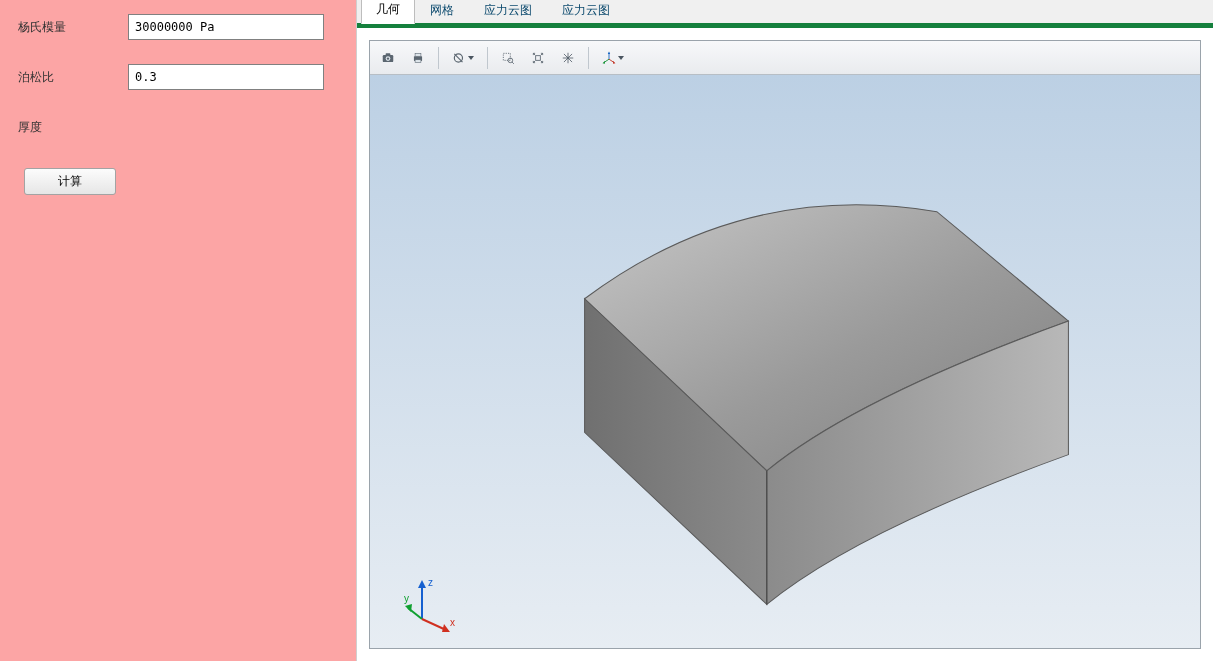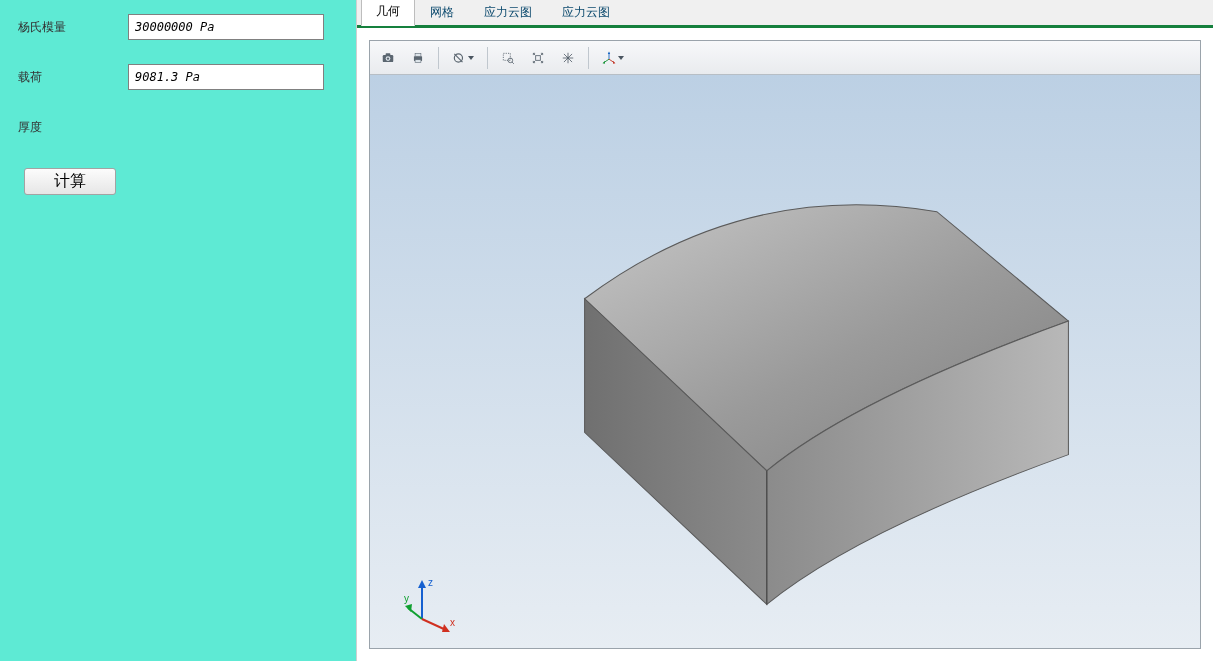--- a/index.html
+++ b/index.html
@@ -13,21 +13,21 @@
     overflow: hidden;
   }
   .app {
     display: flex;
     width: 100%; height: 100%;
   }
   
   .left-panel {
     width: 357px;
     height: 100%;
-    background: #5eead4;
+    background: #fca5a5;
     border-right: 1px solid #cfcfcf;
     padding: 14px 32px 14px 18px;
   }
   .form-row {
     display: flex;
     align-items: center;
     margin-bottom: 24px;
     height: 26px;
   }
   .form-label {
@@ -37,49 +37,48 @@
   }
   .form-input {
     flex: 1;
     height: 26px;
     border: 1px solid #808080;
     background: #fff;
     padding: 0 6px;
     font-family: "SimSun", monospace;
     font-size: 12px;
     outline: none;
-    font-style: italic;
   }
   .compute-btn {
     width: 92px;
     height: 27px;
     margin-left: 6px;
     margin-top: 4px;
     border: 1px solid #a3a3a3;
     border-radius: 3px;
     background: linear-gradient(#fcfcfc,#e6e6e6);
-    font-size: 16px;
+    font-size: 12px;
     cursor: pointer;
   }
 
   
   .right-panel {
     flex: 1;
     height: 100%;
     background: #f0f0f0;
     display: flex;
     flex-direction: column;
   }
   .tabs {
     display: flex;
     align-items: flex-end;
     height: 28px;
     padding-left: 4px;
     background: #f0f0f0;
-    border-bottom: 3px solid #15803d;
+    border-bottom: 5px solid #15803d;
   }
   .tab {
     padding: 6px 14px 5px 14px;
     font-size: 12px;
     cursor: pointer;
     color: #0c4a6e;
     border: 1px solid transparent;
     border-bottom: none;
     position: relative;
     bottom: -1px;
@@ -155,27 +154,27 @@
 
 <div class="app">
 
   <div class="left-panel">
 
     <div class="form-row">
       <div class="form-label">杨氏模量</div>
       <input class="form-input" value="30000000 Pa" style="">
     </div>
 
-
-
-
     <div class="form-row">
-      <div class="form-label">载荷</div>
-      <input class="form-input" value="9081.3 Pa" style="">
-    </div>
+      <div class="form-label">泊松比</div>
+      <input class="form-input" value="0.3" style="">
+    </div>
+
+
+
 
     <div class="form-row">
       <div class="form-label">厚度</div>
     </div>
 
     <button class="compute-btn">计算</button>
   </div>
 
   <div class="right-panel">
 

